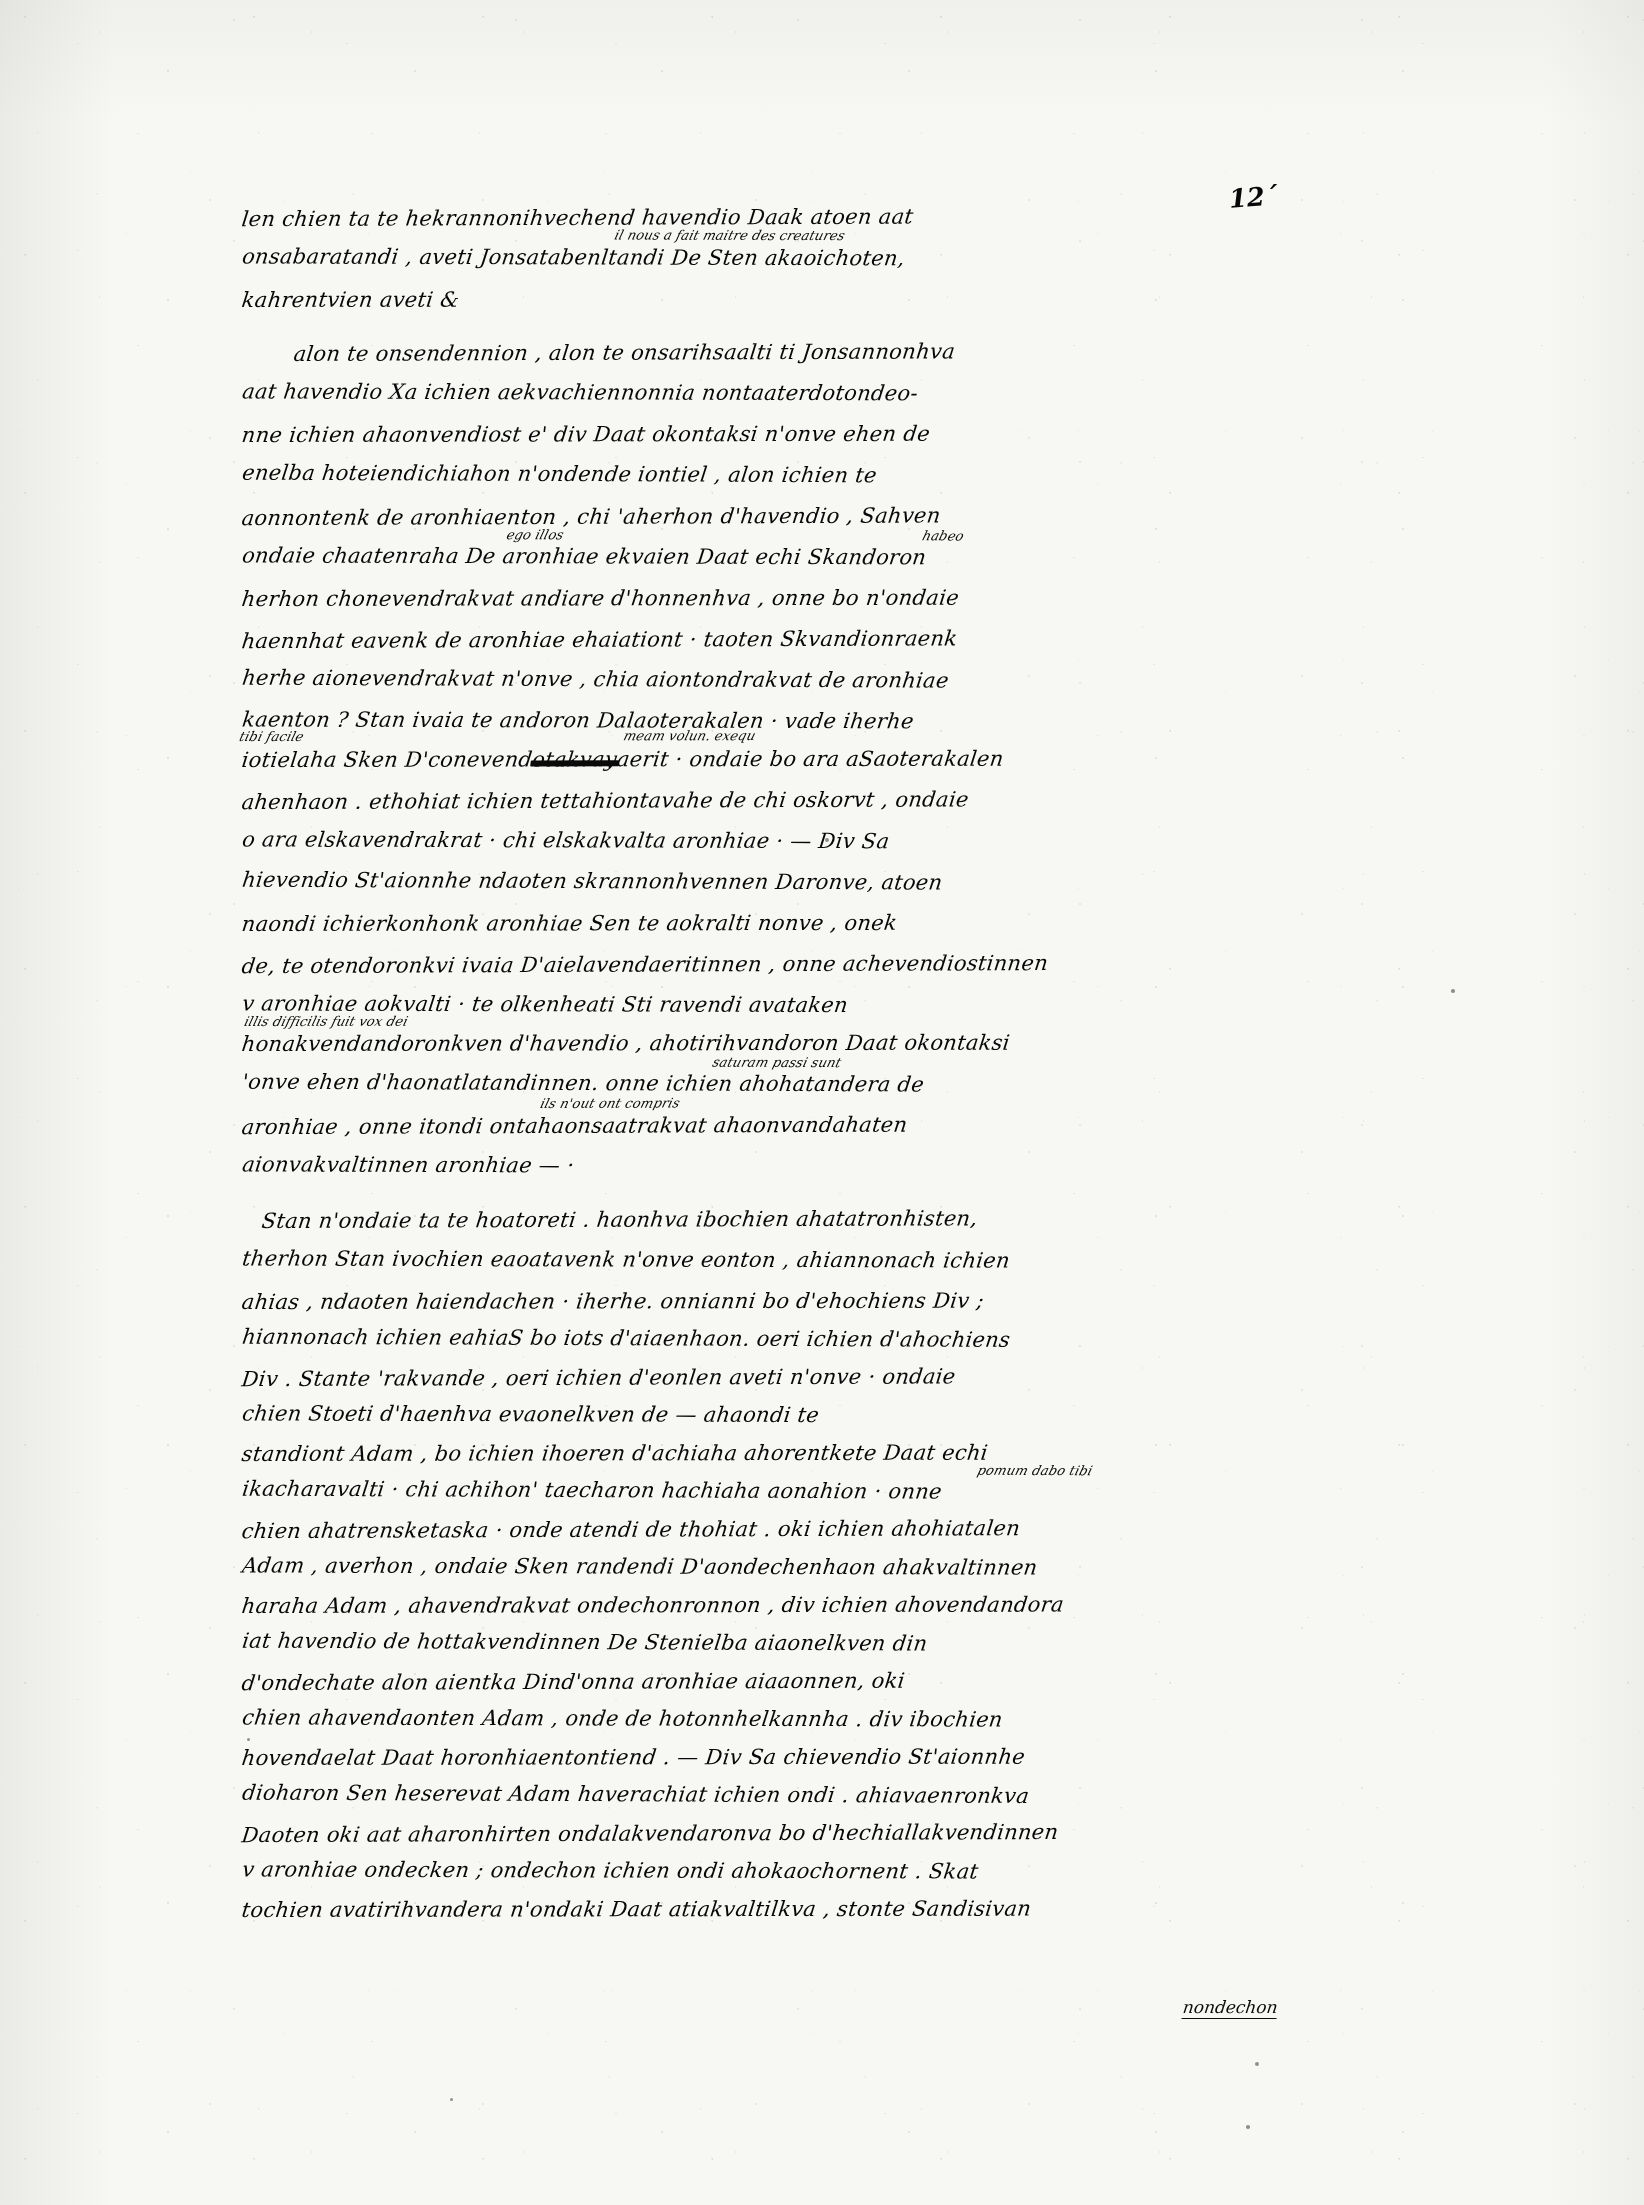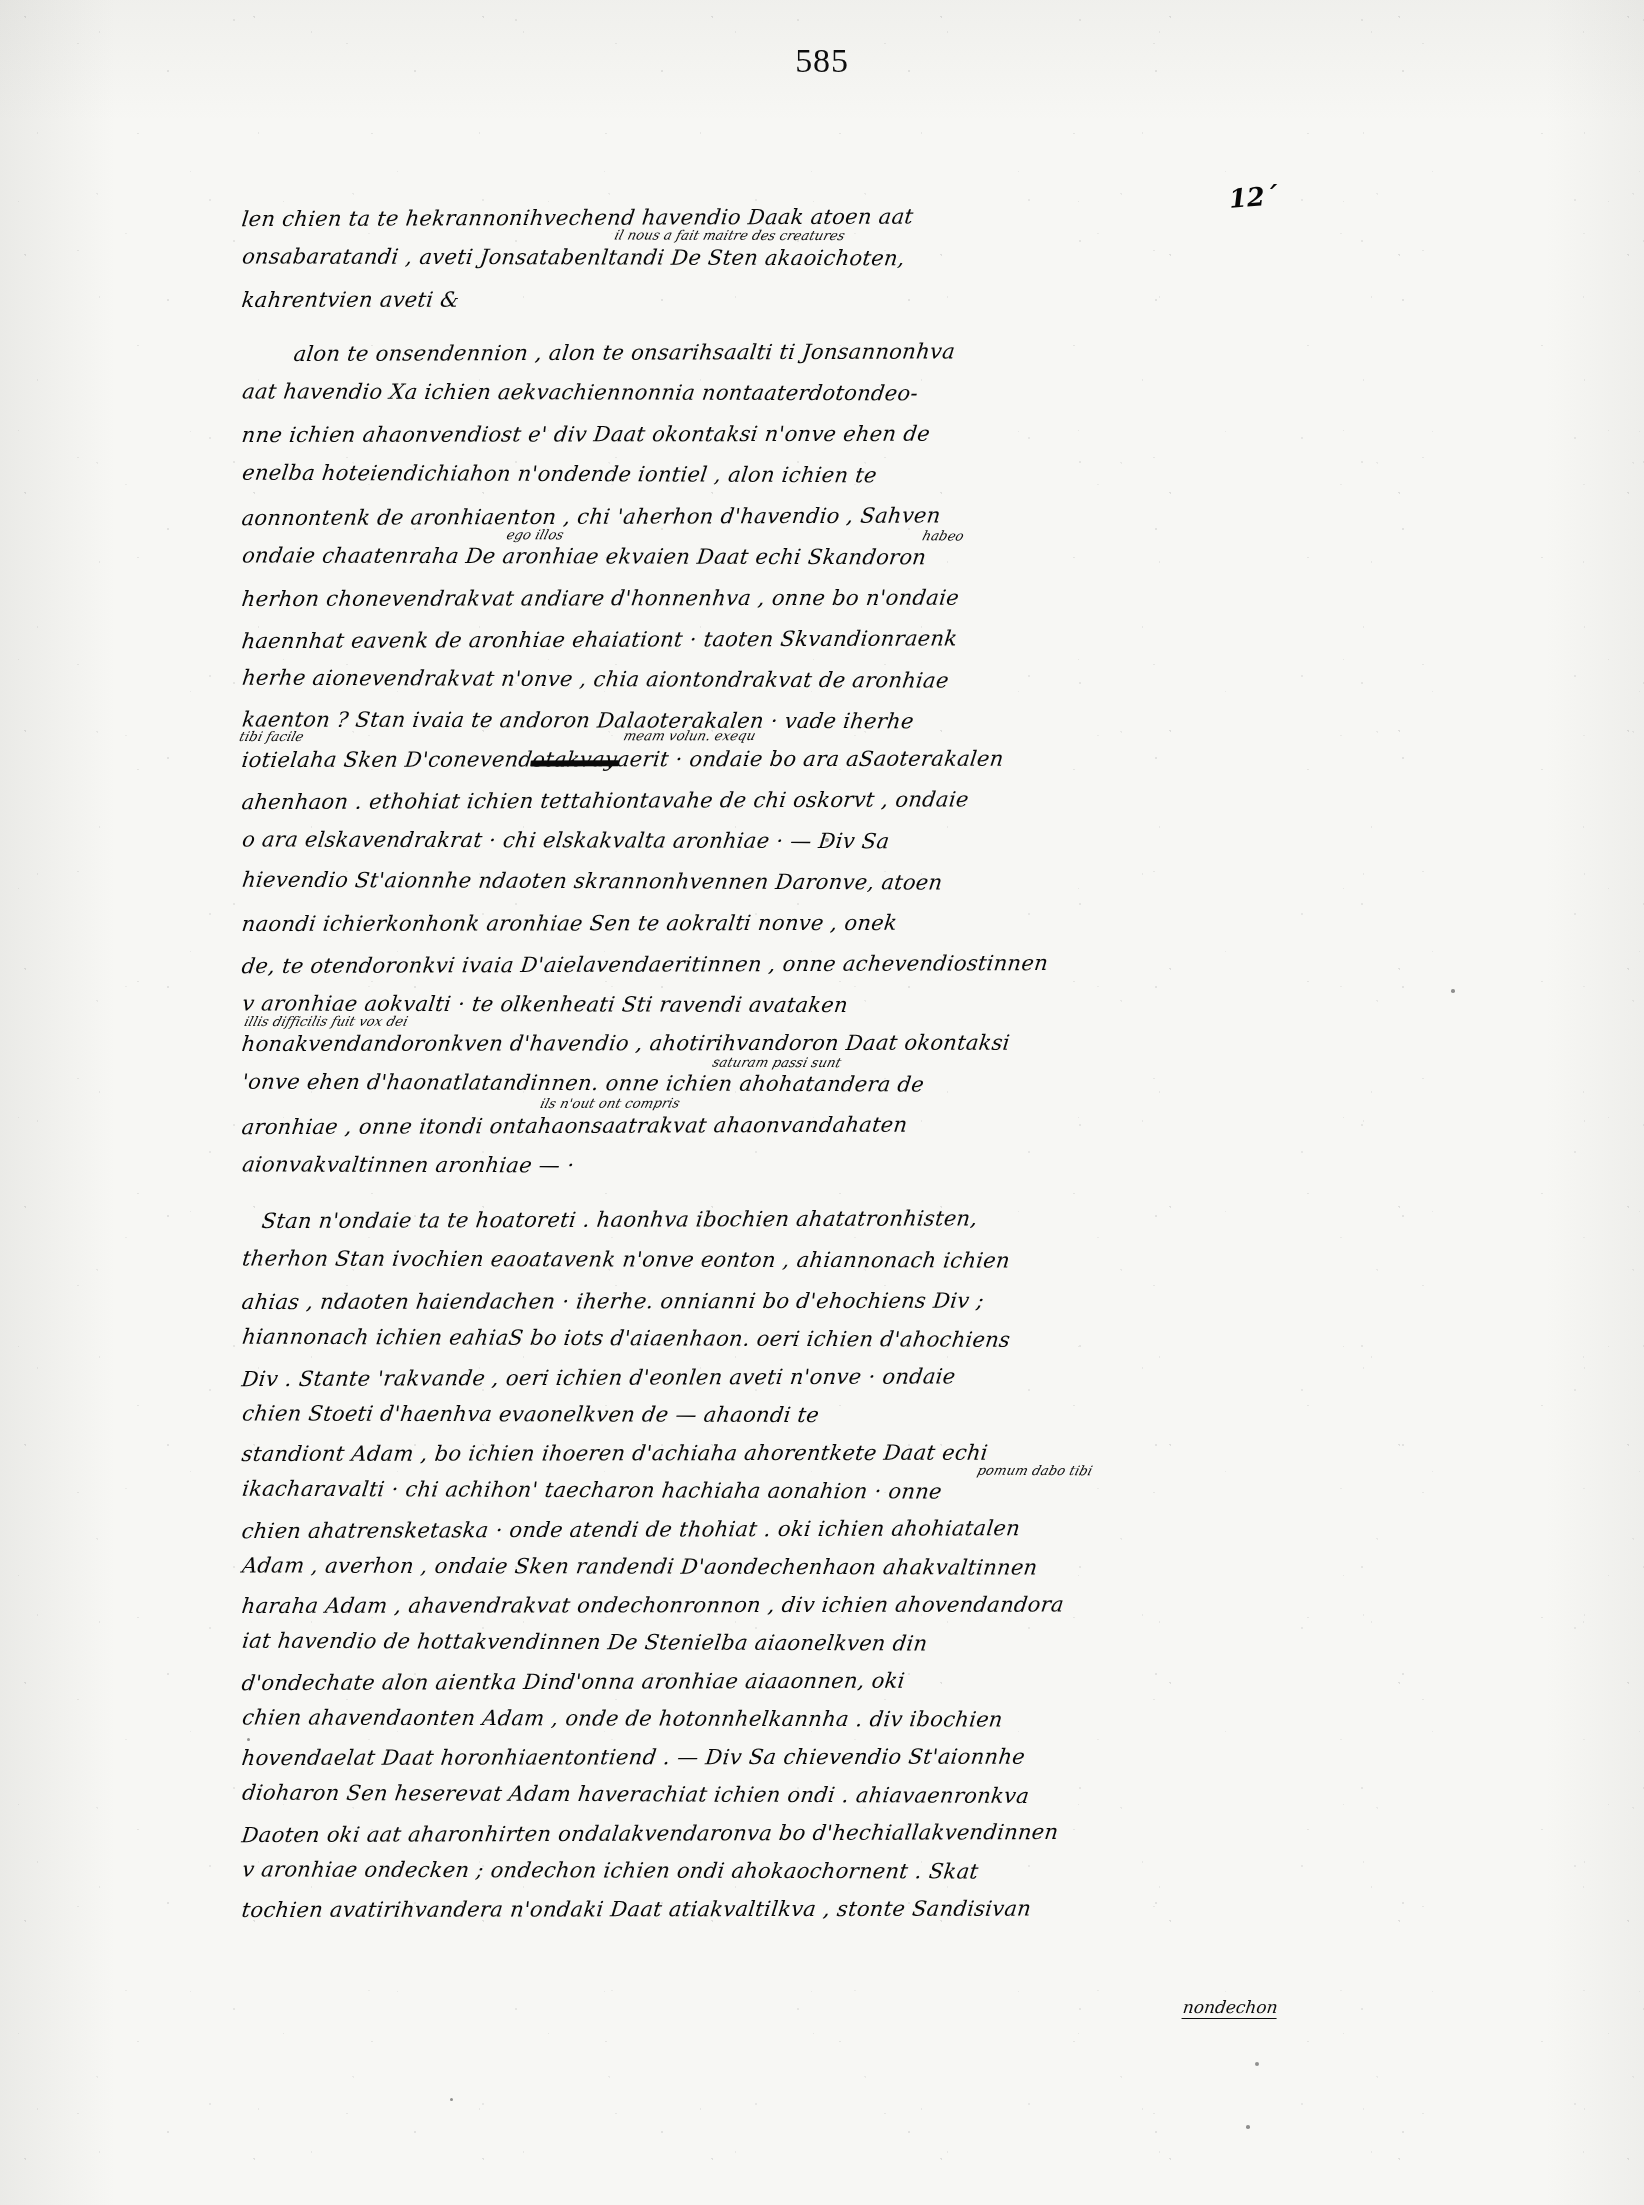--- a/index.html
+++ b/index.html
@@ -180,21 +180,20 @@
   <div class="vignette"></div>
 
   <div class="speck" style="left:1255px; top:2062px; width:4px; height:4px;"></div>
   <div class="speck" style="left:1246px; top:2125px; width:3.5px; height:3.5px;"></div>
   <div class="speck" style="left:450px; top:2098px; width:3.1px; height:3.1px;"></div>
   <div class="speck" style="left:1451px; top:989px; width:3.5px; height:3.5px;"></div>
 
   <div class="speck" style="left:825px; top:838px; width:4px; height:4px;"></div>
   <div class="speck" style="left:247px; top:1738px; width:3.1px; height:3.1px;"></div>
 
-  <div class="folio-top">585</div>
 
   <div class="ms-folio"><span>12</span><span>´</span></div>
 
   <div class="ms-block">
 
     <div>
       <div class="ms-line w1">len chien   ta te hekrannonihvechend  havendio Daak atoen aat</div>
       <div class="ms-line w2">
         <span class="gloss" style="left:370px; top:-19.4px;">il nous a fait maitre des creatures</span>
         <span>onsabaratandi , aveti Jonsatabenltandi  De Sten akaoichoten,</span>

